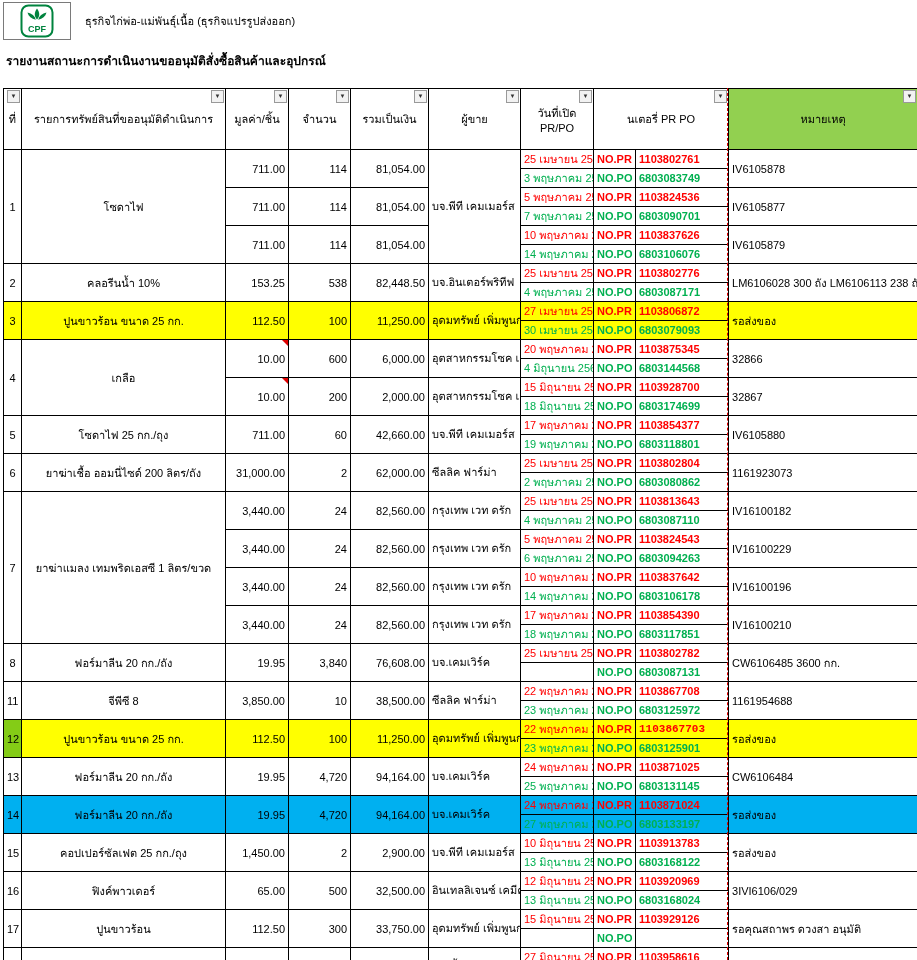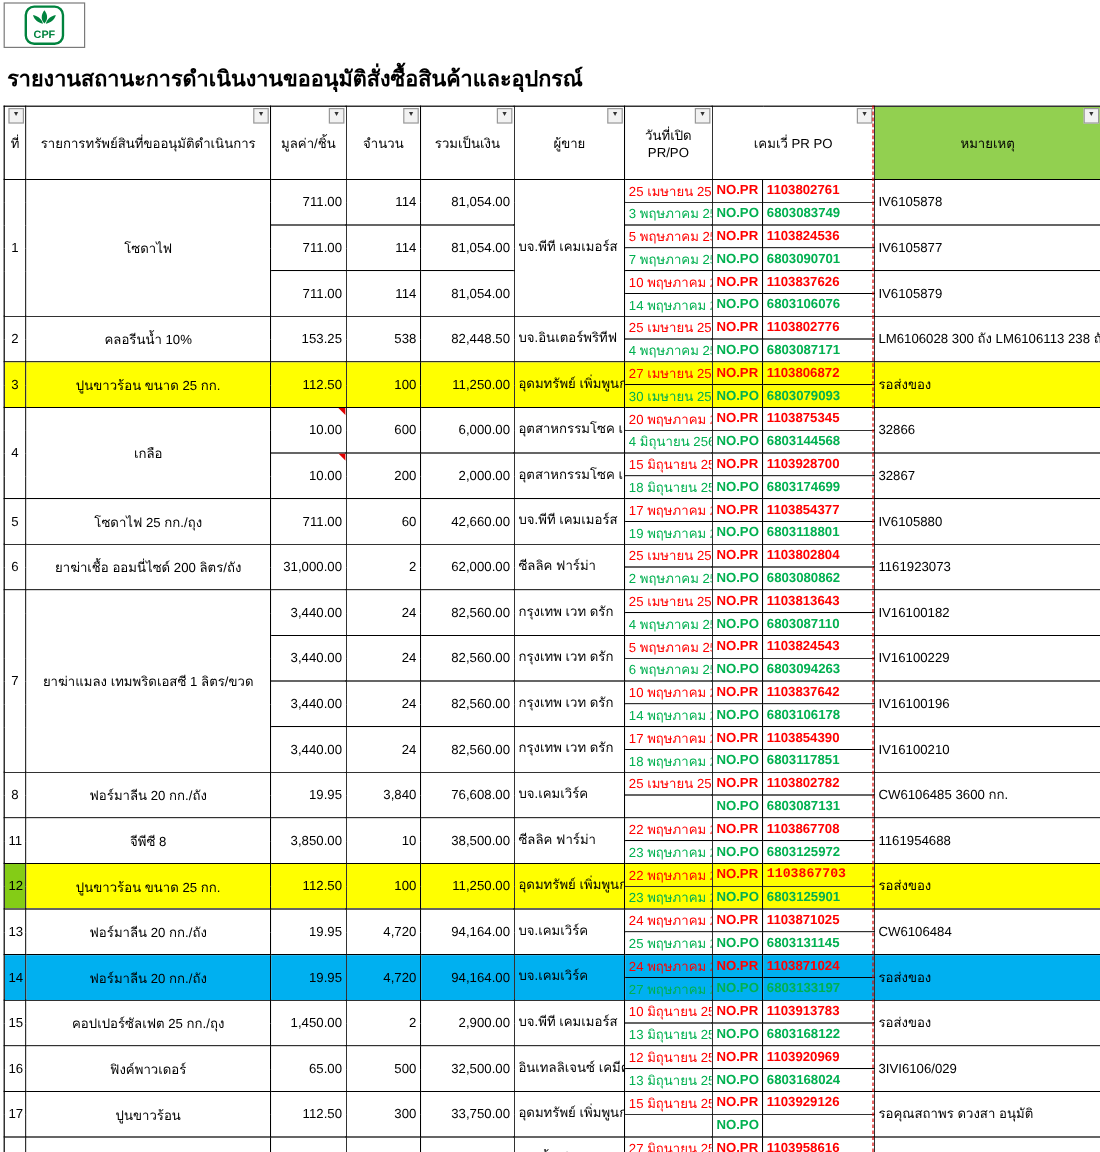--- a/index.html
+++ b/index.html
@@ -4,21 +4,21 @@
 <style>
   html,body{margin:0;padding:0;}
   body{
     width:917px;height:960px;background:#ffffff;position:relative;overflow:hidden;
     font-family:"Liberation Sans",sans-serif;color:#000;
   }
   .topbar{position:absolute;top:2px;left:3px;display:flex;align-items:center;}
   .logo-box{width:68px;height:38px;border:1px solid #7a7a7a;background:#fff;
     display:flex;align-items:center;justify-content:center;box-sizing:border-box;}
   .business{margin-left:14px;font-size:11px;}
-  .title{position:absolute;top:51px;left:6px;font-size:18px;font-weight:bold;}
+  .title{position:absolute;top:51px;left:6px;font-size:12px;font-weight:bold;}
 
   table#grid{position:absolute;top:88px;left:3px;width:914px;
     border-collapse:collapse;table-layout:fixed;}
   #grid td,#grid th{border:1px solid #000;box-sizing:border-box;}
   #grid thead tr{height:37px;}
   #grid th{font-size:11px;font-weight:normal;text-align:center;vertical-align:middle;
     position:relative;background:#fff;padding:15px 2px;overflow:hidden;}
   #grid th.green{background:var(--green-header,#92d050);}
   .filter-btn{position:absolute;top:1px;right:1px;width:11px;height:11px;
     border:1px solid #999;background:#f2f2f2;font-size:6px;line-height:11px;
@@ -47,20 +47,21 @@
 <div class="topbar">
   <div class="logo-box">
     <svg width="34" height="34" viewBox="0 0 34 34">
       <rect x="1.5" y="1.5" width="31" height="31" rx="7" fill="#ffffff" stroke="#00833e" stroke-width="2"></rect>
       <path d="M17 4.5 C14 8.5 14 12.5 17 15.5 C20 12.5 20 8.5 17 4.5 Z" fill="#00833e"></path>
       <path d="M7.5 8.5 C8.5 12.5 11.5 14.8 15.8 15.8 C14.8 11.8 11.8 9.5 7.5 8.5 Z" fill="#00833e"></path>
       <path d="M26.5 8.5 C25.5 12.5 22.5 14.8 18.2 15.8 C19.2 11.8 22.2 9.5 26.5 8.5 Z" fill="#00833e"></path>
       <text x="17" y="28" font-size="9" font-weight="bold" fill="#00833e" text-anchor="middle" font-family="Liberation Sans, sans-serif">CPF</text>
     </svg>
   </div>
+  <div class="business">ธุรกิจไก่พ่อ-แม่พันธุ์เนื้อ (ธุรกิจแปรรูปส่งออก)</div>
 </div>
 
 <div class="title">รายงานสถานะการดำเนินงานขออนุมัติสั่งซื้อสินค้าและอุปกรณ์</div>
 
 <table id="grid">
   <colgroup>
     <col style="width:18px">
       <col style="width:204px">
       <col style="width:63px">
       <col style="width:62px">
@@ -95,21 +96,21 @@
       </th>
       <th>
         <span>ผู้ขาย</span>
         <span class="filter-btn">▼</span>
       </th>
       <th>
         <span>วันที่เปิด PR/PO</span>
         <span class="filter-btn">▼</span>
       </th>
       <th colspan="2">
-        <span>เคมเวี่ PR PO</span>
+        <span>นเตอรี่ PR PO</span>
         <span class="filter-btn">▼</span>
       </th>
       <th class="green">
         <span>หมายเหตุ</span>
         <span class="filter-btn">▼</span>
       </th>
     </tr>
   </thead>
   <tbody>
       <tr>

